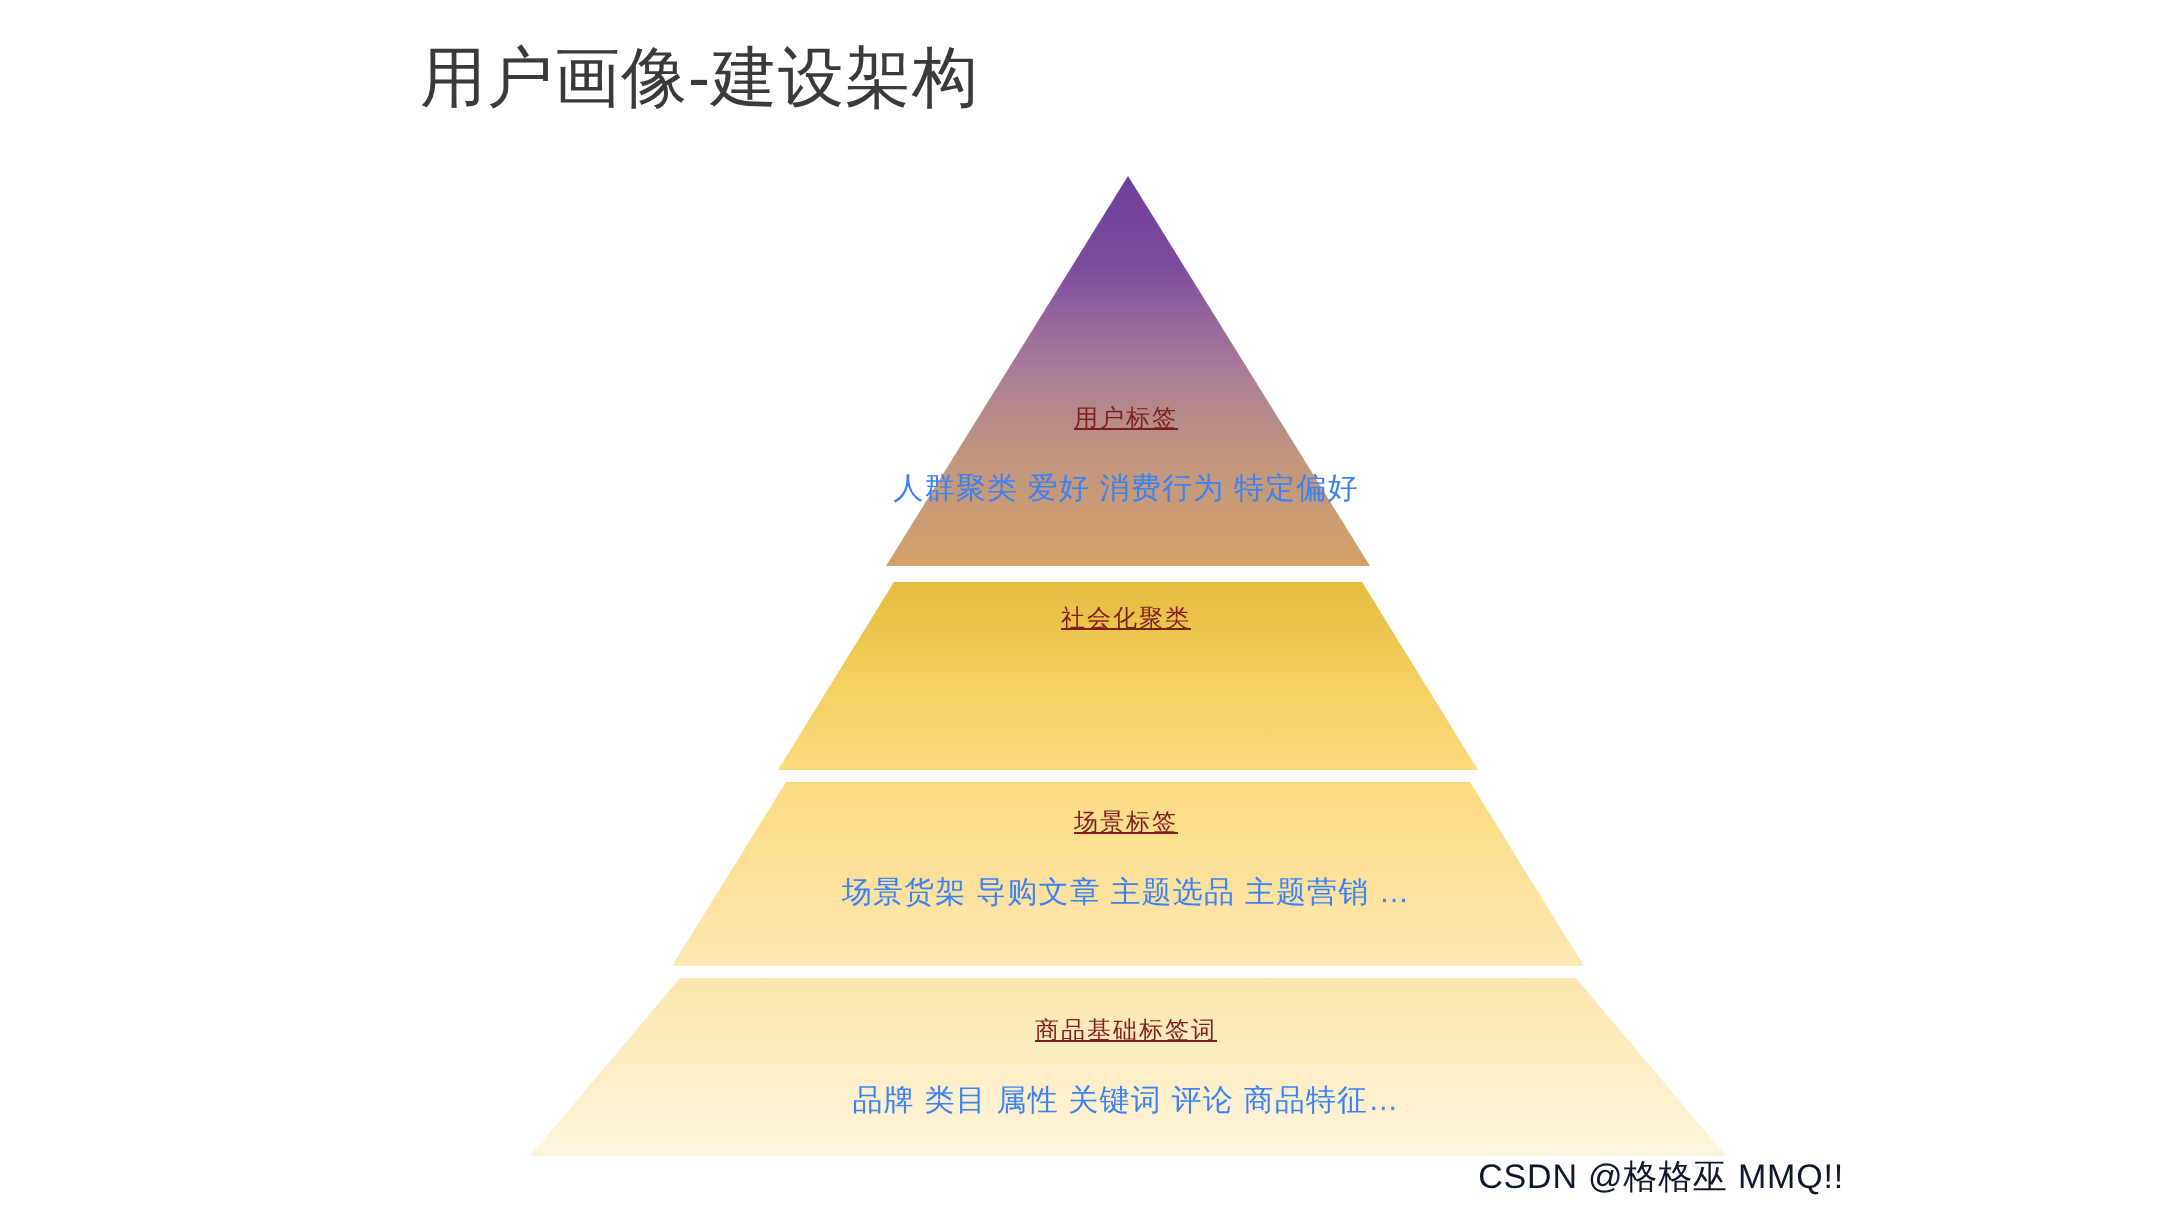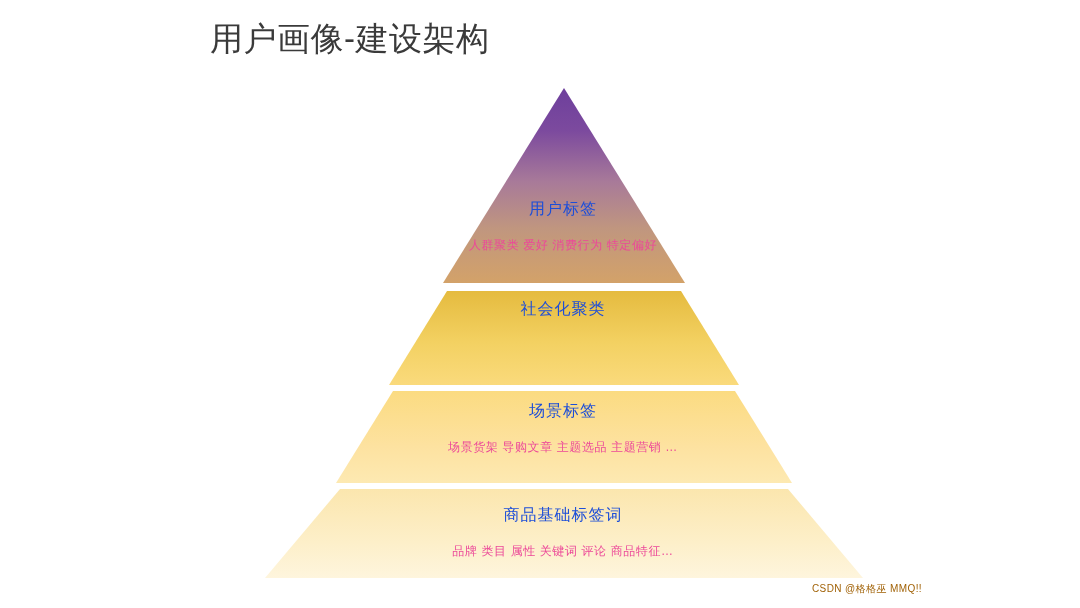--- a/index.html
+++ b/index.html
@@ -55,48 +55,49 @@
   
   .tier-text {
     position: absolute;
     width: 602px;
     left: 0;
     text-align: center;
     color: #3b3228;
     pointer-events: none;
   }
   .tier-heading {
-    font-size: 16px;
+    font-size: 12px;
     line-height: 22px;
-    color: #1d4ed8;
+    color: #7f1d1d;
     white-space: nowrap;
     letter-spacing: 1px;
+    text-decoration: underline;
   }
   .tier-sub {
-    font-size: 12px;
+    font-size: 15px;
     line-height: 18px;
-    color: #ec4899;
+    color: #3b82f6;
     white-space: nowrap;
     letter-spacing: 0.6px;
     margin-top: 16px;
   }
 
   .tier1-text { top: 112px; }
   .tier2-text { top: 212px; }
   .tier3-text { top: 314px; }
   .tier4-text { top: 418px; }
 
   
   #watermark {
     position: absolute;
     right: 14px;
     bottom: 8px;
-    font-size: 10px;
+    font-size: 17px;
     line-height: 22px;
-    color: #a16207;
+    color: #0f172a;
     white-space: nowrap;
     letter-spacing: 0.4px;
   }
 </style>
 </head>
 <body>
 
 <div id="slide">
 
   <div id="page-title">用户画像-建设架构</div>

